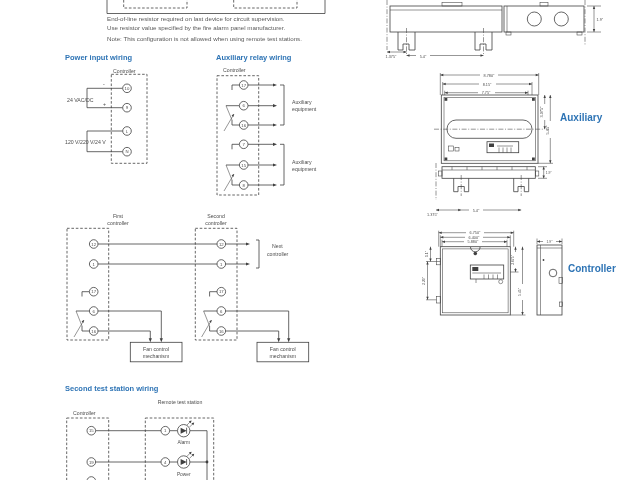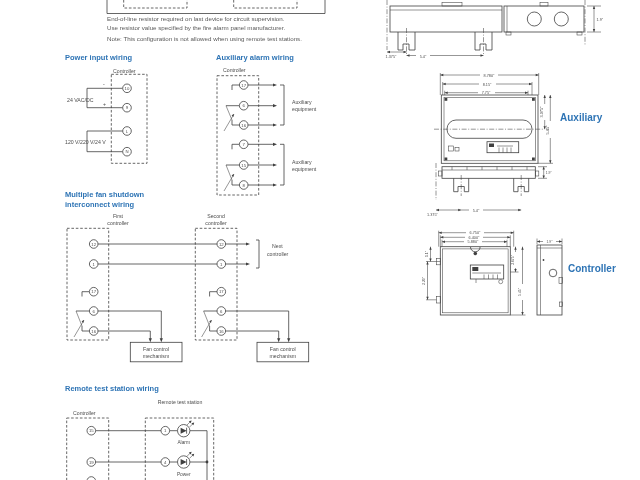--- a/index.html
+++ b/index.html
@@ -35,24 +35,22 @@
     <polyline class="dash" points="141.7,0 141.7,8 205,8 205,0"></polyline>
   </svg>
 
   <div class="note" style="left:75px;top:15px;width:280px;">
     <div>End-of-line resistor required on last device for circuit supervision.</div>
     <div>Use resistor value specified by the fire alarm panel manufacturer.</div>
     <div class="gap">Note: This configuration is not allowed when using remote test stations.</div>
   </div>
 
   <div class="hd" style="left:33px;top:53px;">Power input wiring</div>
-  <div class="hd" style="left:184px;top:53px;">Auxiliary alarm wiring</div>
-  <div class="hd" style="left:33px;top:190px;">Multiple fan shutdown
-interconnect wiring</div>
-  <div class="hd" style="left:33px;top:384px;">Remote test station wiring</div>
+  <div class="hd" style="left:184px;top:53px;">Auxiliary relay wiring</div>
+  <div class="hd" style="left:33px;top:384px;">Second test station wiring</div>
   <div class="biglabel" style="left:528px;top:112px;">Auxiliary</div>
   <div class="biglabel" style="left:536px;top:263px;">Controller</div>
 
   <svg style="left:30px;top:64px;" width="150" height="106" viewBox="0 0 150 106">
     <text class="t5" x="51" y="9">Controller</text>
     <rect class="dash" x="49.3" y="10.3" width="35.7" height="89"></rect>
     <line class="ln" x1="60.7" y1="24.3" x2="25" y2="24.3"></line>
     <line class="ln" x1="60.7" y1="43.7" x2="25" y2="43.7"></line>
     <line class="ln" x1="25" y1="24.3" x2="25" y2="43.7"></line>
     <line class="ln" x1="60.7" y1="67" x2="25" y2="67"></line>

